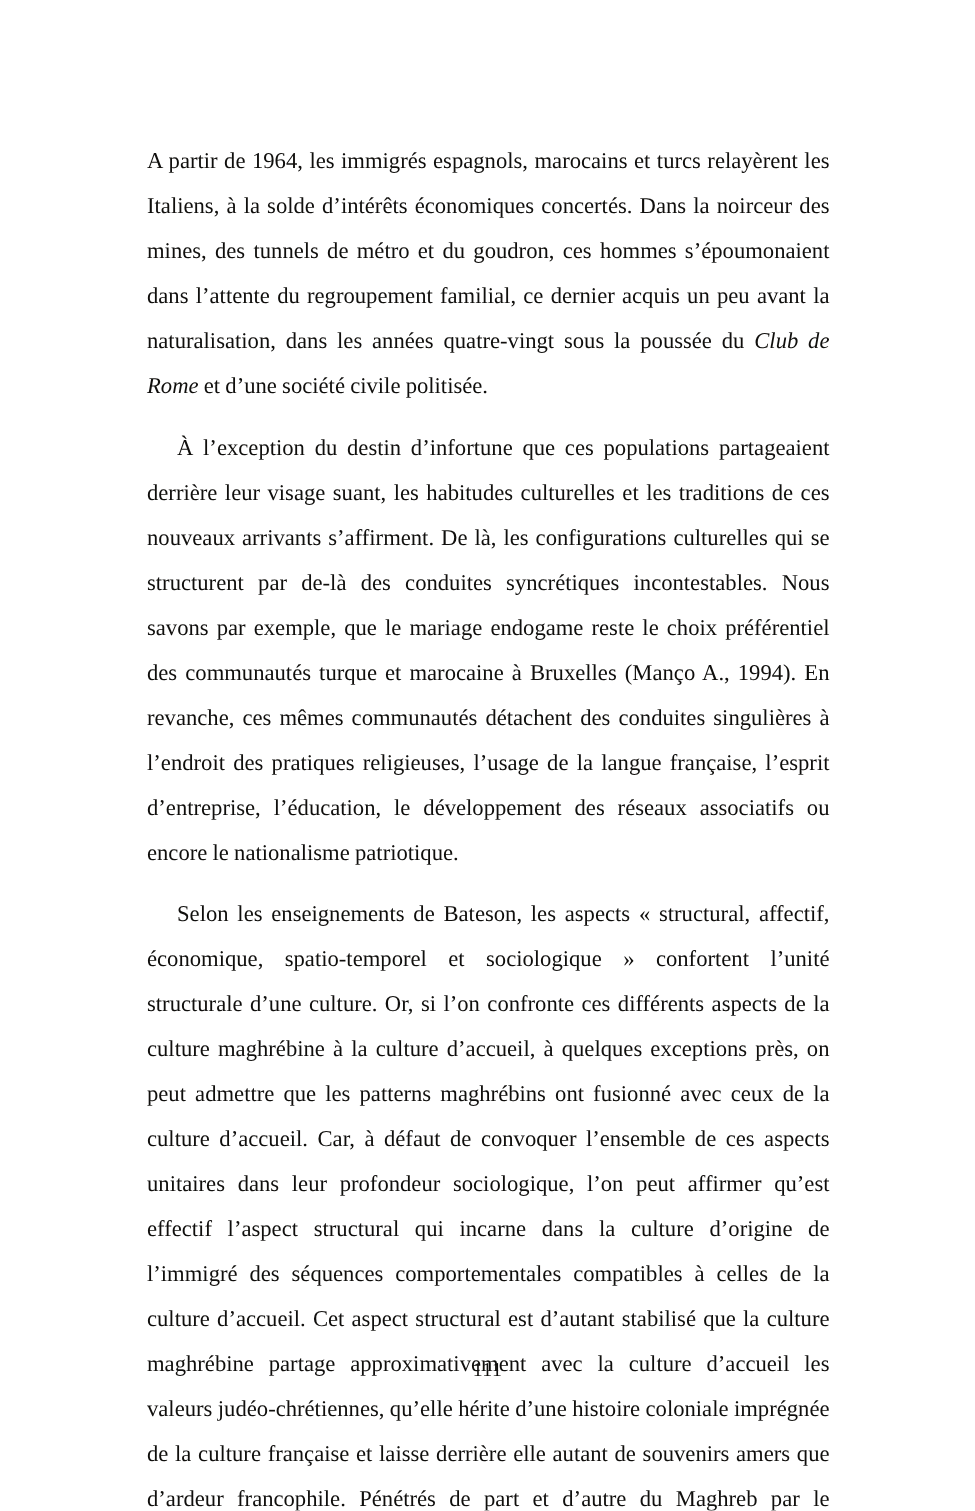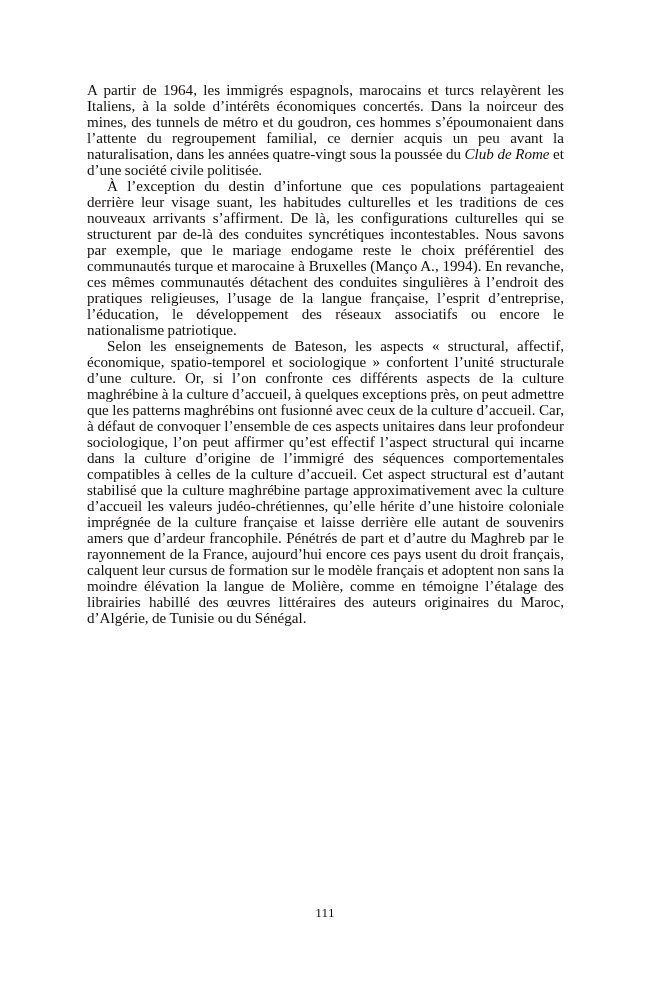--- a/index.html
+++ b/index.html
@@ -24,24 +24,24 @@
     height: 1007px;
     background: #ffffff;
   }
   .text-block {
     position: absolute;
     left: 87px;
     top: 82px;
     width: 477px;
   }
   p.para {
-    margin: 0;
+    margin: 11px;
     padding: 0;
     font-size: 15.1px;
-    line-height: 16px;
+    line-height: 30px;
     text-align: justify;
     text-justify: inter-word;
     text-indent: 20px;
     hyphens: none;
     -webkit-hyphens: none;
     word-spacing: -0.02em;
   }
   p.para:first-child {
     text-indent: 0;
   }

